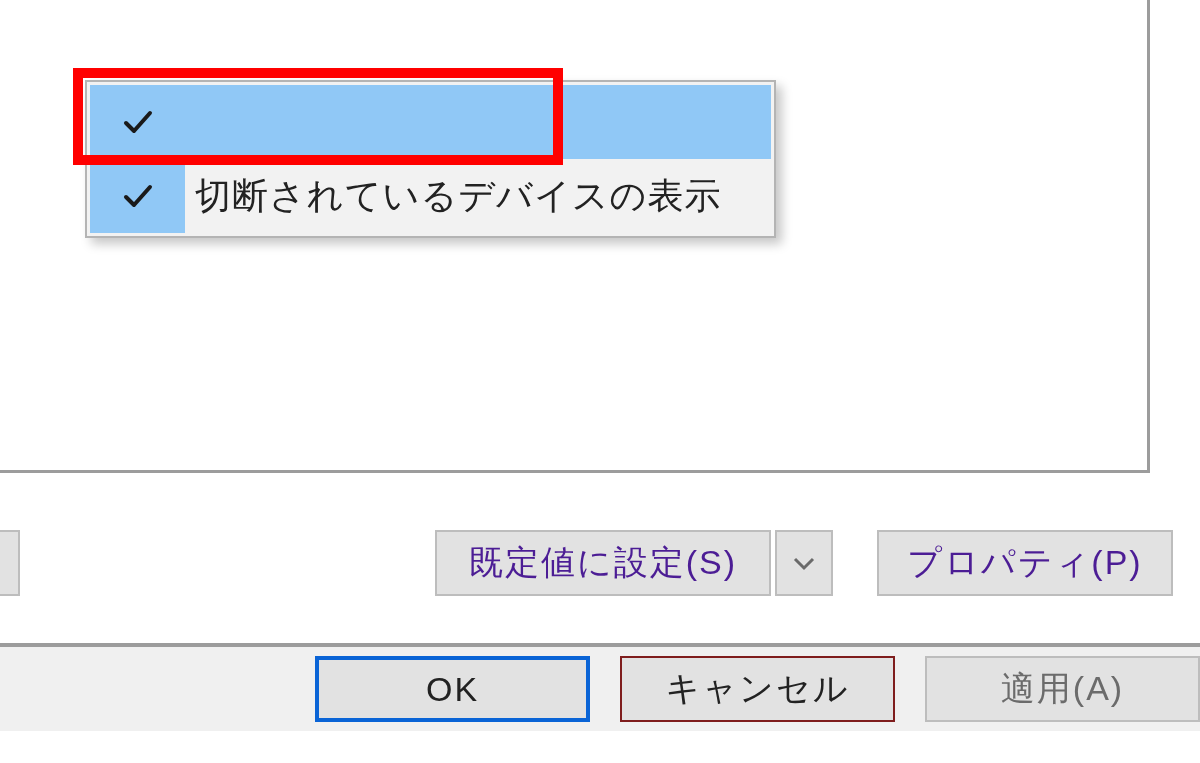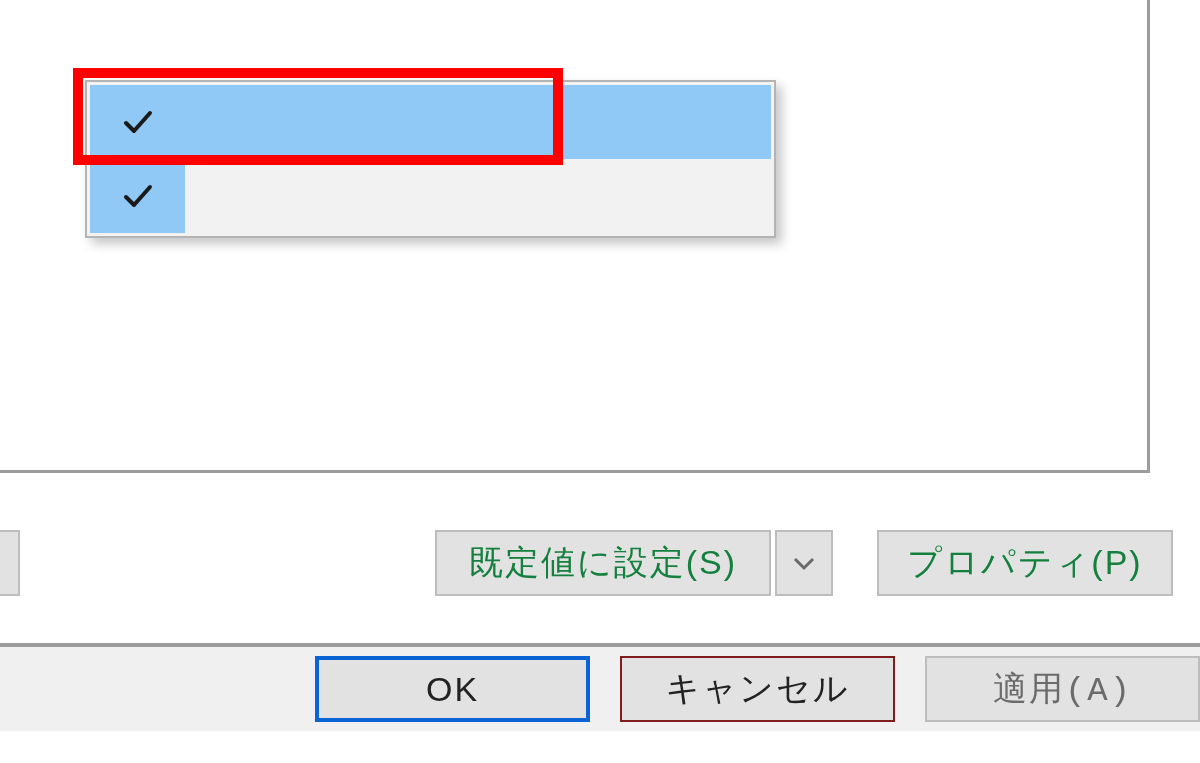--- a/index.html
+++ b/index.html
@@ -113,21 +113,21 @@
     background: #e2e2e2;
     border: 2px solid #bdbdbd;
     border-left: none;
     box-sizing: border-box;
   }
   .mid-row .spacer { flex: 1; }
   .btn-gray {
     height: 66px;
     background: #e2e2e2;
     border: 2px solid #bdbdbd;
-    color: #15803d;
+    color: #4c1d95;
     font-size: 34px;
     display: flex;
     align-items: center;
     justify-content: center;
     box-sizing: border-box;
     letter-spacing: 2px;
     white-space: nowrap;
   }
   .set-default-btn { width: 336px; margin-right: 0; }
   .dropdown-arrow-btn {
@@ -190,21 +190,20 @@
     letter-spacing: 2px;
     white-space: nowrap;
   }
   .dlg-btn.ok {
     border: 4px solid #0a64d6;
   }
   .dlg-btn.apply {
     color: #6b6b6b;
     border: 2px solid #bdbdbd;
     margin-right: 0;
-    font-family: Liberation Mono, monospace;
   }
   
   .bottom-bar .left-spacer {
     flex: 0 0 273px;
   }
 </style>
 </head>
 <body>
 
 <div class="inner-panel"></div>
@@ -216,20 +215,21 @@
           <polyline points="5,18 13,26 29,8"></polyline>
         </svg>
     </span>
   </div>
   <div class="context-menu-item">
     <span class="checkcol">
       <svg class="check-icon" viewBox="0 0 34 34">
           <polyline points="5,18 13,26 29,8"></polyline>
         </svg>
     </span>
+    <span class="label">切断されているデバイスの表示</span>
   </div>
 </div>
 
 <div class="red-highlight"></div>
 
 <div class="mid-row">
   <div class="stub-btn"></div>
   <div class="spacer"></div>
   <div class="btn-gray set-default-btn">
     <span>既定値に設定(S)</span>

